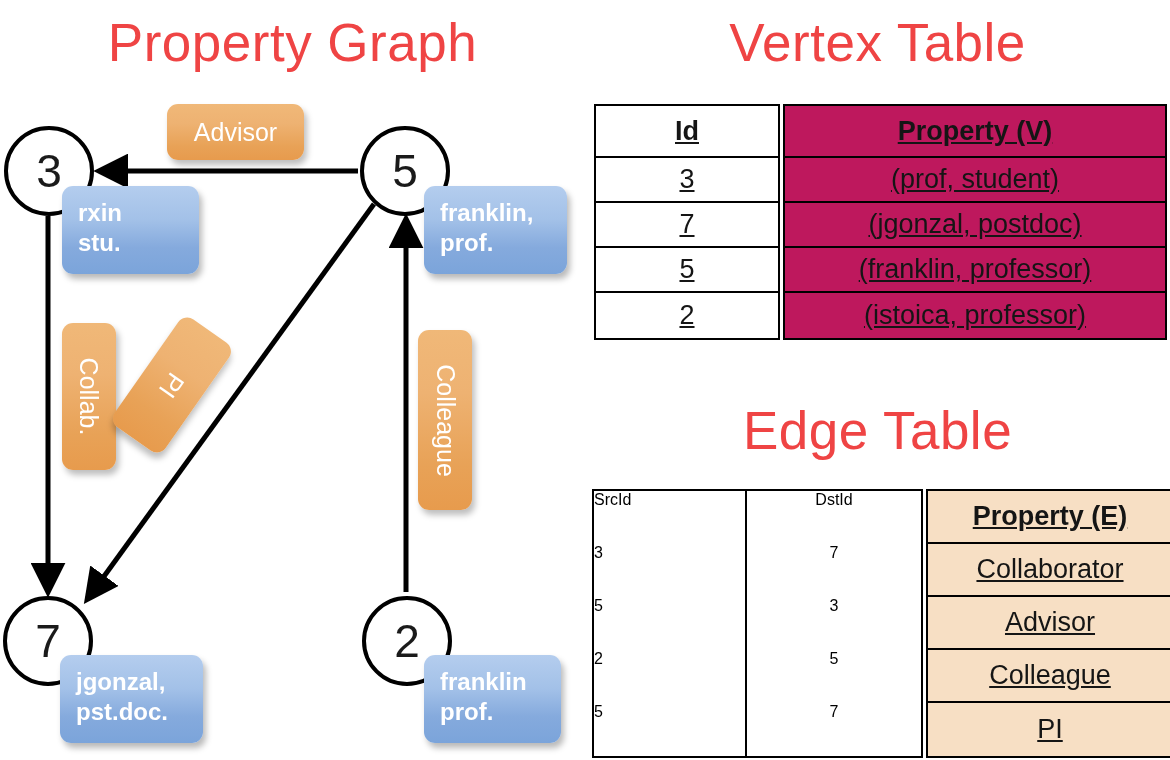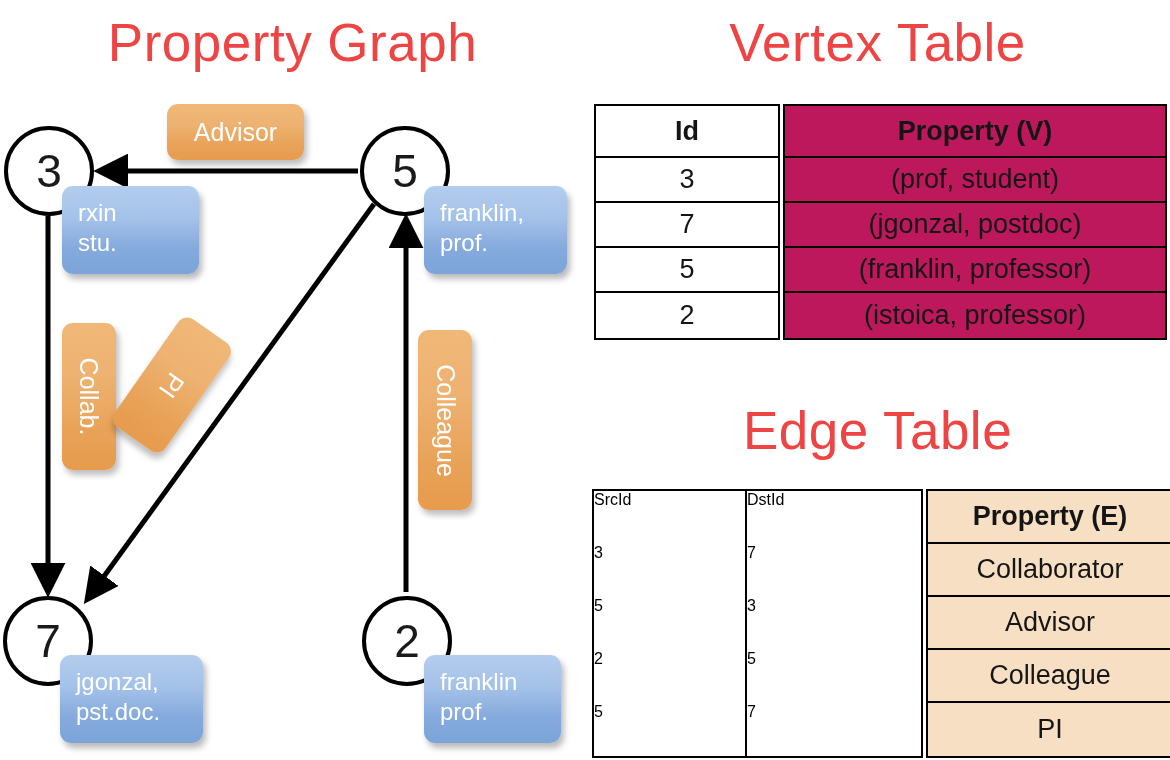--- a/index.html
+++ b/index.html
@@ -77,21 +77,21 @@
   #node-2 { left: 362px; top: 596px; }
 
   
   .prop-badge {
     position: absolute;
     border-radius: 11px;
     background: linear-gradient(to bottom, #b4cdee 0%, #a3c1e8 38%, #85aadd 70%, #7ba4da 100%);
     color: #ffffff;
     font-size: 24px;
     line-height: 30px;
-    font-weight: 400;
+    font-weight: 700;
     font-family: "Liberation Sans", sans-serif;
     padding: 12px 14px 12px 16px;
     box-sizing: border-box;
     box-shadow: 3px 5px 6px rgba(0,0,0,0.28);
     z-index: 4;
   }
   #prop-rxin     { left: 62px;  top: 186px; width: 137px; height: 88px; }
   #prop-franklin { left: 424px; top: 186px; width: 143px; height: 88px; }
   #prop-jgonzal  { left: 60px;  top: 655px; width: 143px; height: 88px; }
   #prop-istoica  { left: 424px; top: 655px; width: 137px; height: 88px; }
@@ -145,38 +145,39 @@
     border-bottom: 2px solid #000000;
     box-sizing: border-box;
     display: flex;
     align-items: center;
     justify-content: center;
     font-size: 27px;
     font-weight: 300;
     color: #151515;
     font-family: "Liberation Sans", sans-serif;
     white-space: nowrap;
+    text-decoration: underline;
   }
   .tbl-block .cell:last-child { border-bottom: none; }
   .tbl-block .cell.head { font-weight: bold; }
 
   
   #vertex-id-col   { width: 186px; }
   #vertex-prop-col { width: 384px; margin-left: 3px; background: #be185d; }
   #vertex-table .cell { height: 45px; }
   #vertex-table .cell.head { height: 52px; }
 
   
   #edge-src-col  { width: 151px; border-right: 1px solid #000; }
   #edge-dst-col  { width: 174px; }
   #edge-prop-col { width: 248px; margin-left: 3px; background: #f7dfc4; }
   #edge-table .cell { height: 53px; }
   #edge-table .cell.head { height: 53px; }
   #edge-pair { display: flex; }
-  #edge-pair #edge-dst-col { border-left: 2px solid #000; border-right: 2px solid #000; }
+  #edge-pair #edge-dst-col { border-left: 2px solid #000; border-right: 2px solid #000; text-align: center; }
 </style>
 </head>
 <body>
 
 <div id="graph-panel">
 
   <div class="title" id="title-property-graph">Property Graph</div>
 
   <svg id="graph-edges" viewBox="0 0 585 760" xmlns="http://www.w3.org/2000/svg">
     <defs>

